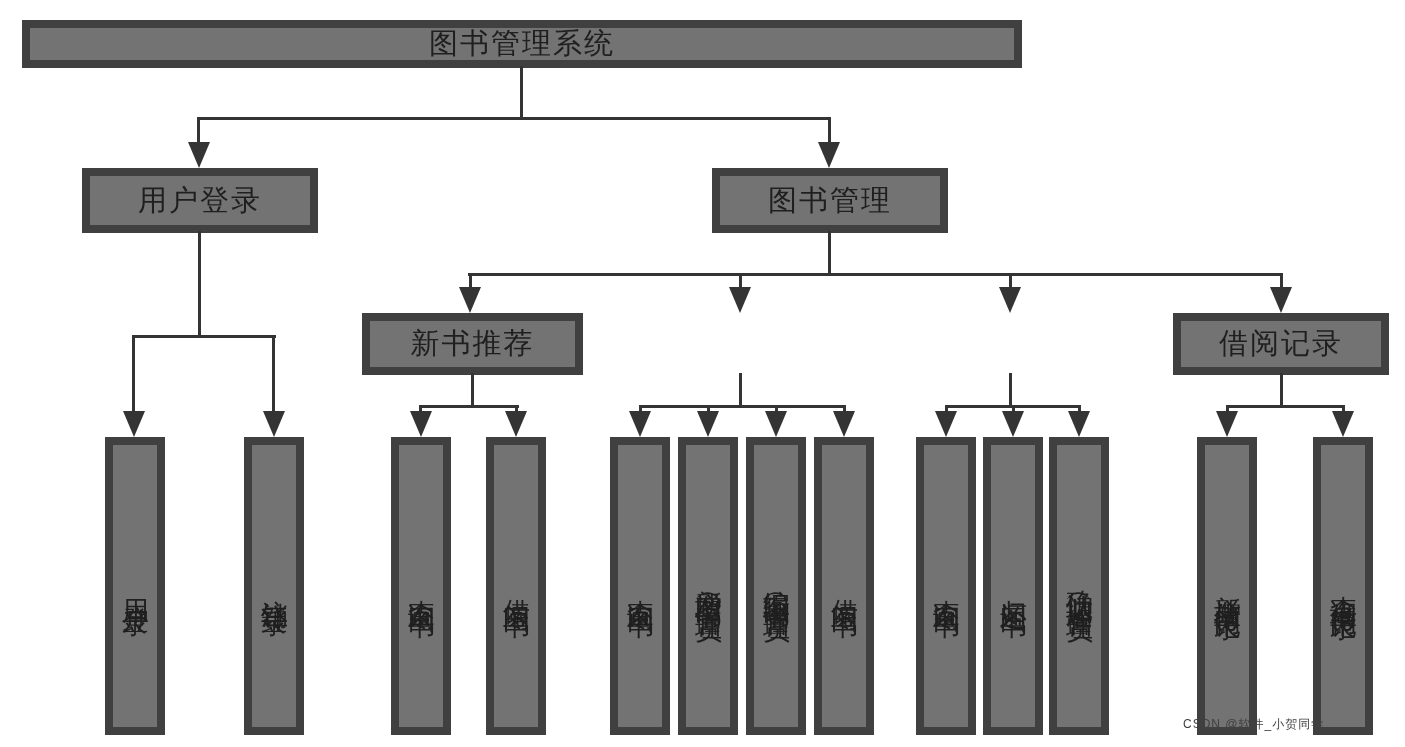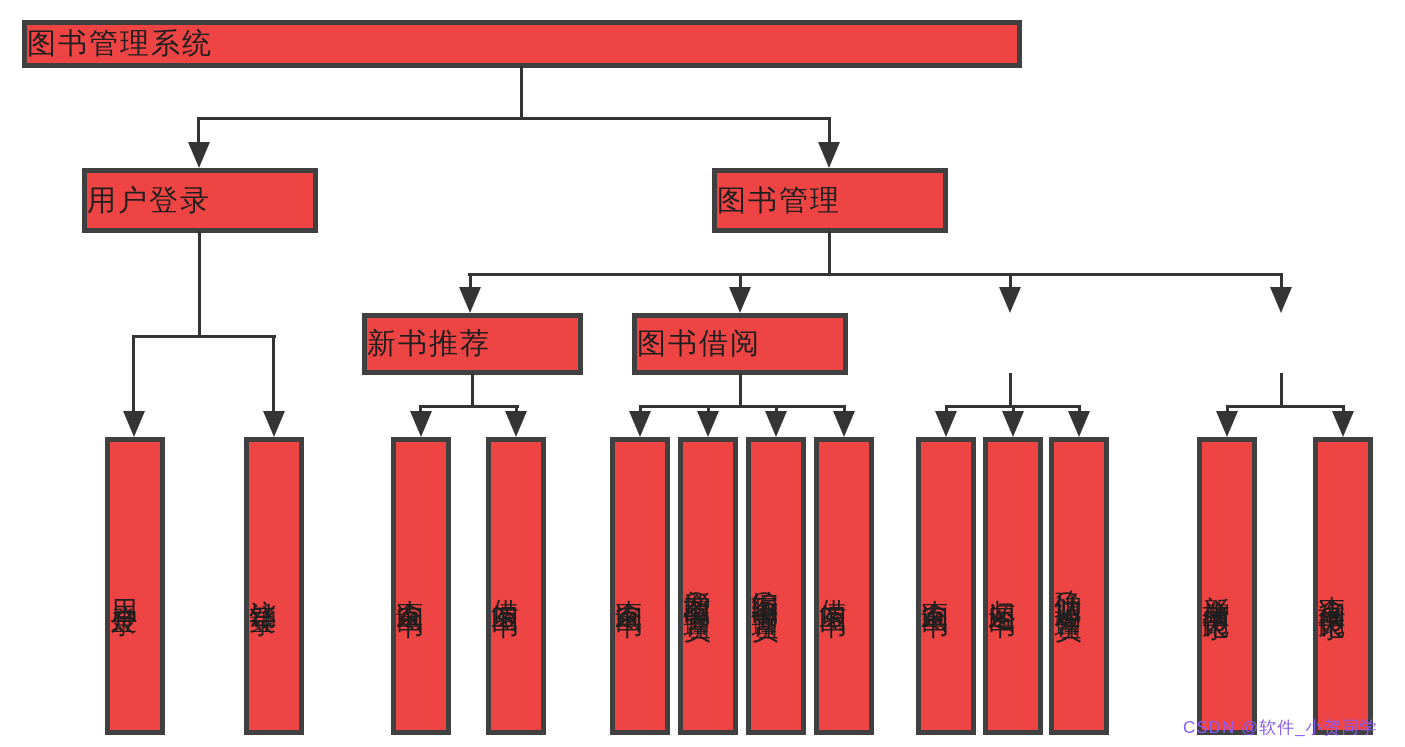--- a/index.html
+++ b/index.html
@@ -1,37 +1,37 @@
 <!DOCTYPE html>
 <html><head>
 <meta charset="utf-8">
 <style>
   html,body{margin:0;padding:0;background:#fff;}
   #stage{
     position:relative;width:1405px;height:747px;background:#fff;overflow:hidden;
     font-family:"Liberation Sans","DejaVu Sans",sans-serif;color:#1f1f1f;
   }
   .box{
-    position:absolute;box-sizing:border-box;border:5px solid #404040;background:#ef4444;
-    display:flex;align-items:center;
+    position:absolute;box-sizing:border-box;border:8px solid #404040;background:#737373;
+    display:flex;align-items:center;justify-content:center;
   }
   .box .hlabel{font-size:29px;letter-spacing:2px;white-space:nowrap;}
   .leaf .vlabel{
     writing-mode:vertical-rl;text-orientation:mixed;font-size:27px;
     letter-spacing:4px;line-height:1;white-space:nowrap;
   }
   .line{position:absolute;background:#343434;}
   .arrowhead{
     position:absolute;width:0;height:0;
     border-left:11px solid transparent;border-right:11px solid transparent;
     border-top:26px solid #343434;
   }
   #watermark{
     position:absolute;left:1183px;top:716px;z-index:9;
-    font-size:17px;color:#8b5cf6;letter-spacing:1px;white-space:nowrap;
+    font-size:12px;color:#404040;letter-spacing:1px;white-space:nowrap;
   }
 </style>
 </head>
 <body>
 
 <div id="stage">
 
   <div class="box" style="left:22px;top:20px;width:1000px;height:48px;">
     <span class="hlabel">图书管理系统</span>
   </div>
@@ -39,22 +39,22 @@
   <div class="box" style="left:82px;top:168px;width:236px;height:65px;">
     <span class="hlabel">用户登录</span>
   </div>
   <div class="box" style="left:362px;top:313px;width:221px;height:62px;">
     <span class="hlabel">新书推荐</span>
   </div>
 
   <div class="box" style="left:712px;top:168px;width:236px;height:65px;">
     <span class="hlabel">图书管理</span>
   </div>
-  <div class="box" style="left:632px;top:313px;width:216px;height:62px;">
-    <span class="hlabel">图书借阅</span>
+  <div class="box" style="left:1173px;top:313px;width:216px;height:62px;">
+    <span class="hlabel">借阅记录</span>
   </div>
 
   <div class="box leaf" style="left:105px;top:437px;width:60px;height:298px;">
     <span class="vlabel">用户登录</span>
   </div>
   <div class="box leaf" style="left:244px;top:437px;width:60px;height:298px;">
     <span class="vlabel">注销登录</span>
   </div>
 
   <div class="box leaf" style="left:391px;top:437px;width:60px;height:298px;">

